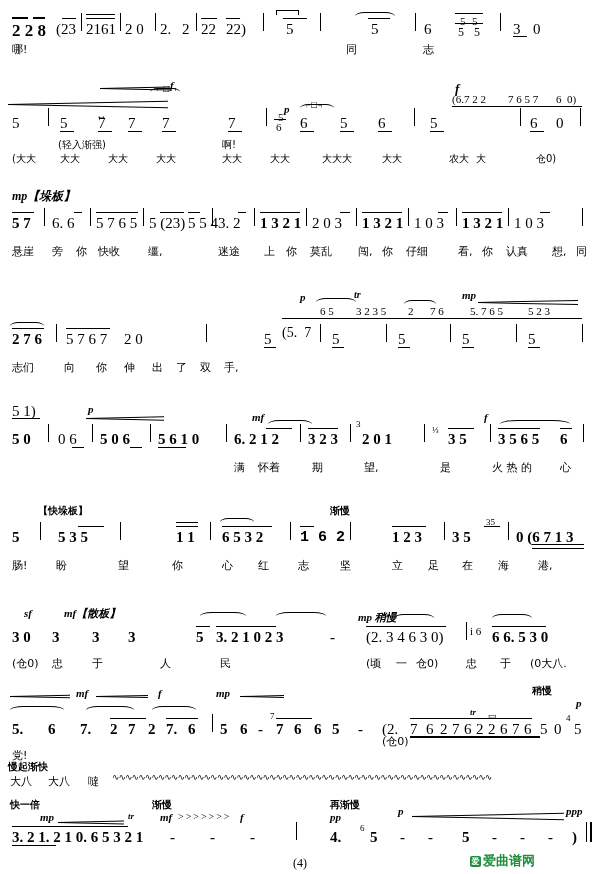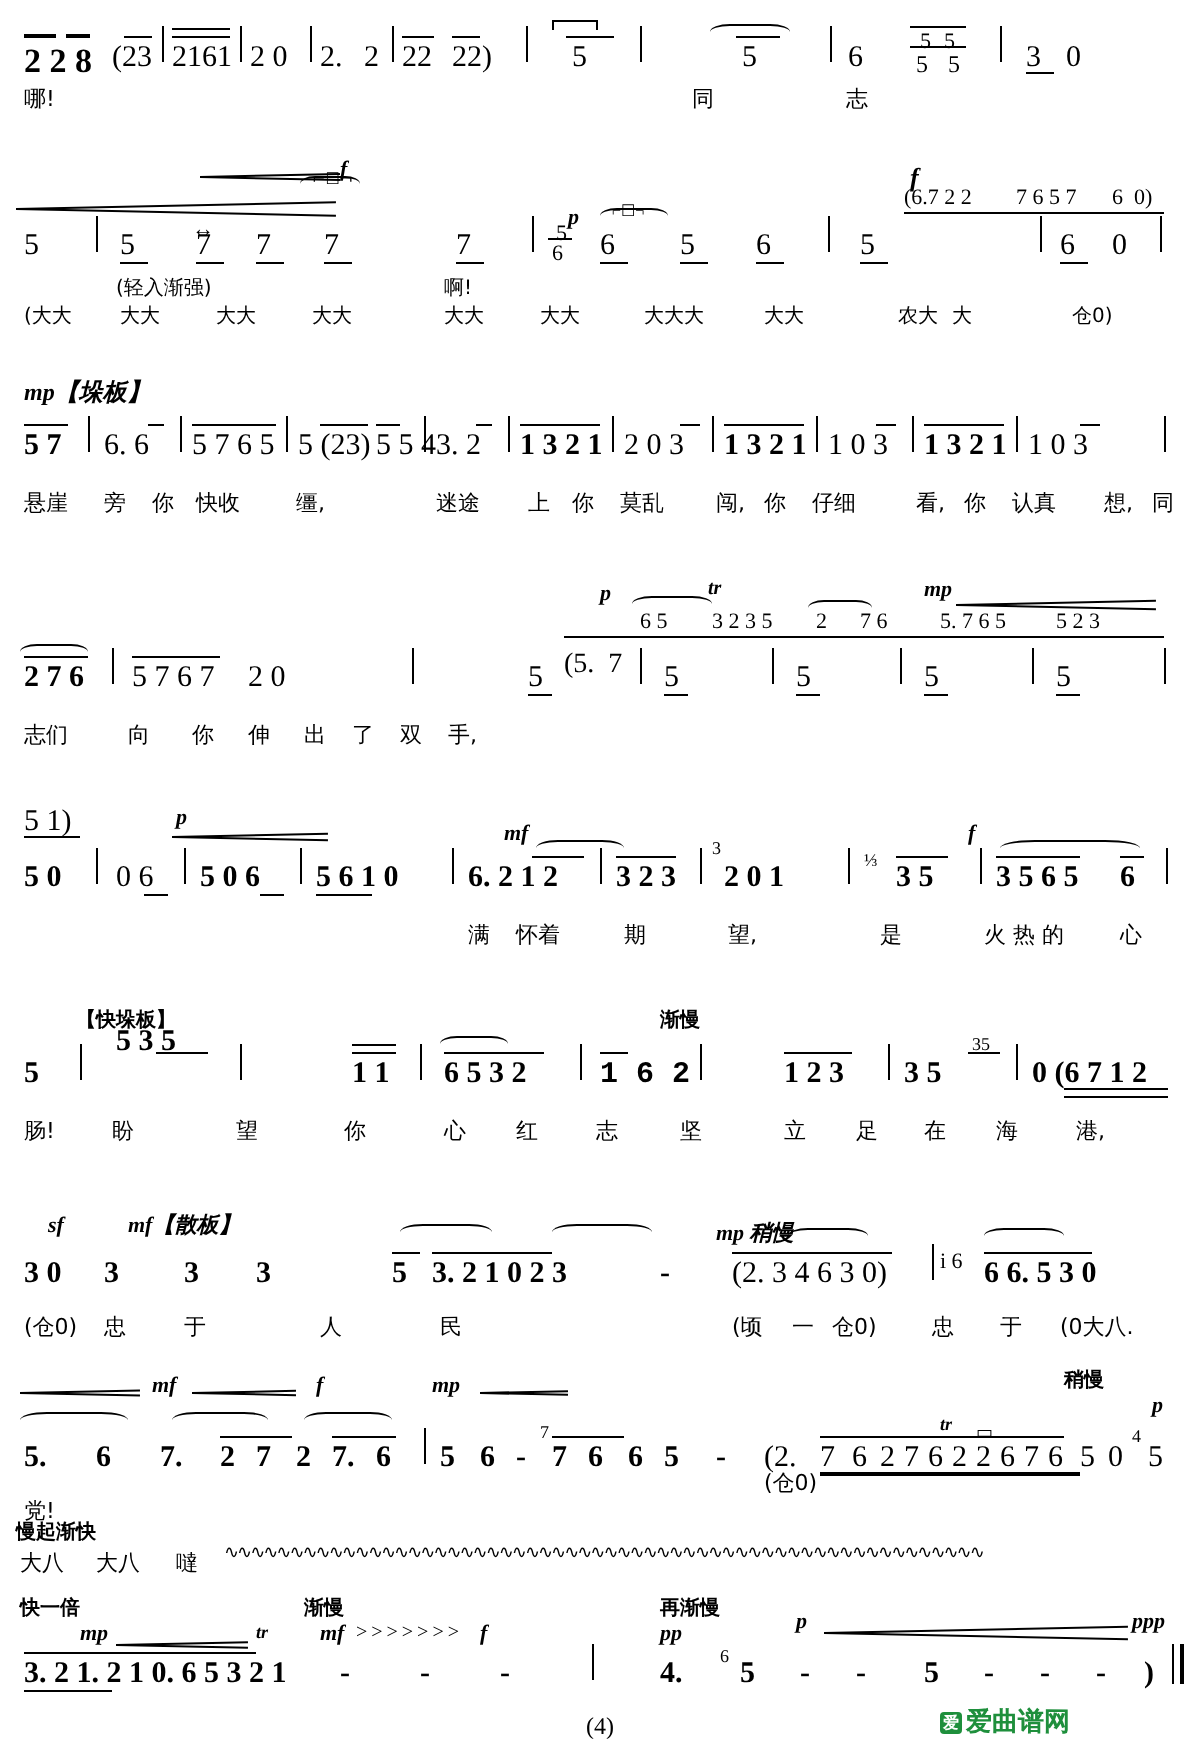--- a/index.html
+++ b/index.html
@@ -322,42 +322,42 @@
   <div class="t lyr" style="left:364px;top:462px;">望,</div>
   <div class="t lyr" style="left:440px;top:462px;">是</div>
   <div class="t lyr" style="left:492px;top:462px;">火 热 的</div>
   <div class="t lyr" style="left:560px;top:462px;">心</div>
 
   <div class="t tempo" style="left:38px;top:506px;">【快垛板】</div>
   <div class="t tempo" style="left:330px;top:506px;">渐慢</div>
 
   <div class="t numb" style="left:12px;top:530px;">5</div>
   <div class="bar" style="left:40px;top:522px;"></div>
-  <div class="t numb" style="left:58px;top:514px;">5 3 5</div>
+  <div class="t numb" style="left:58px;top:530px;">5 3 5</div>
   <div class="hl" style="left:78px;top:526px;width:26px;"></div>
   <div class="bar" style="left:120px;top:522px;"></div>
   <div class="t numb" style="left:176px;top:530px;">1 1</div>
   <div class="hl" style="left:176px;top:526px;width:22px;"></div>
   <div class="hl" style="left:176px;top:522px;width:22px;"></div>
   <div class="bar" style="left:210px;top:522px;"></div>
   <div class="t numb" style="left:222px;top:530px;">6 5 3 2</div>
   <div class="hl" style="left:222px;top:526px;width:50px;"></div>
   <div class="slur" style="left:220px;top:518px;width:34px;"></div>
   <div class="bar" style="left:290px;top:522px;"></div>
   <div class="t numb" style="left:300px;top:530px;font-family:Liberation Mono, monospace;">1 6 2</div>
   <div class="hl" style="left:300px;top:526px;width:14px;"></div>
   <div class="bar" style="left:350px;top:522px;"></div>
   <div class="t numb" style="left:392px;top:530px;">1 2 3</div>
   <div class="hl" style="left:392px;top:526px;width:34px;"></div>
   <div class="bar" style="left:444px;top:522px;"></div>
   <div class="t numb" style="left:452px;top:530px;">3 5</div>
   <div class="t num small" style="left:486px;top:518px;">35</div>
   <div class="hl" style="left:484px;top:526px;width:16px;"></div>
   <div class="bar" style="left:508px;top:522px;"></div>
-  <div class="t numb" style="left:516px;top:530px;">0 (6 7 1 2</div>
+  <div class="t numb" style="left:516px;top:530px;">0 (6 7 1 3</div>
   <div class="hl" style="left:532px;top:544px;width:52px;"></div>
   <div class="hl" style="left:532px;top:548px;width:52px;"></div>
 
   <div class="t lyr" style="left:12px;top:560px;">肠!</div>
   <div class="t lyr" style="left:56px;top:560px;">盼</div>
   <div class="t lyr" style="left:118px;top:560px;">望</div>
   <div class="t lyr" style="left:172px;top:560px;">你</div>
   <div class="t lyr" style="left:222px;top:560px;">心</div>
   <div class="t lyr" style="left:258px;top:560px;">红</div>
   <div class="t lyr" style="left:298px;top:560px;">志</div>

